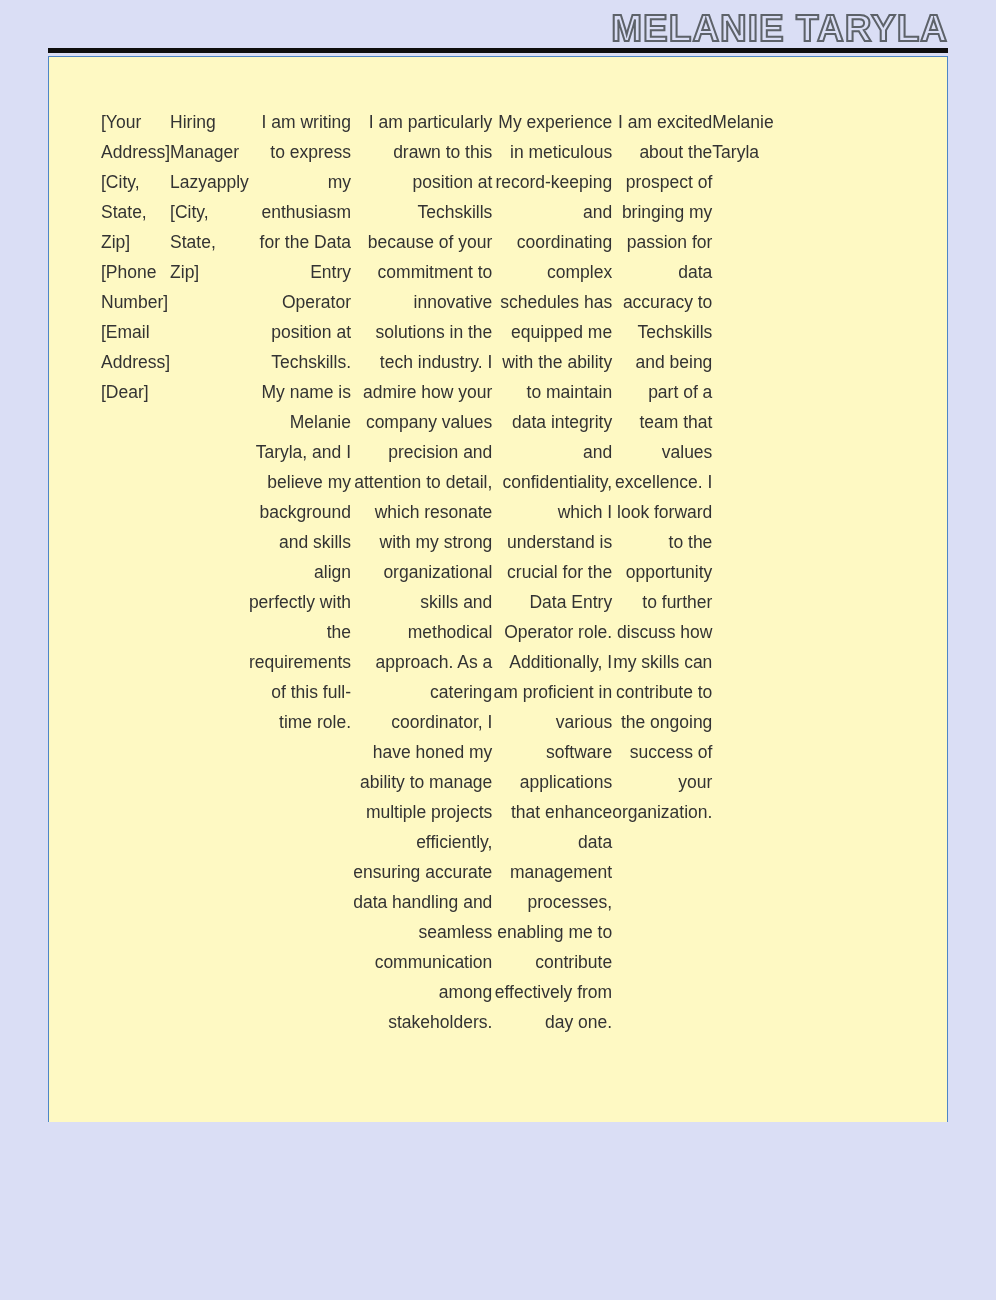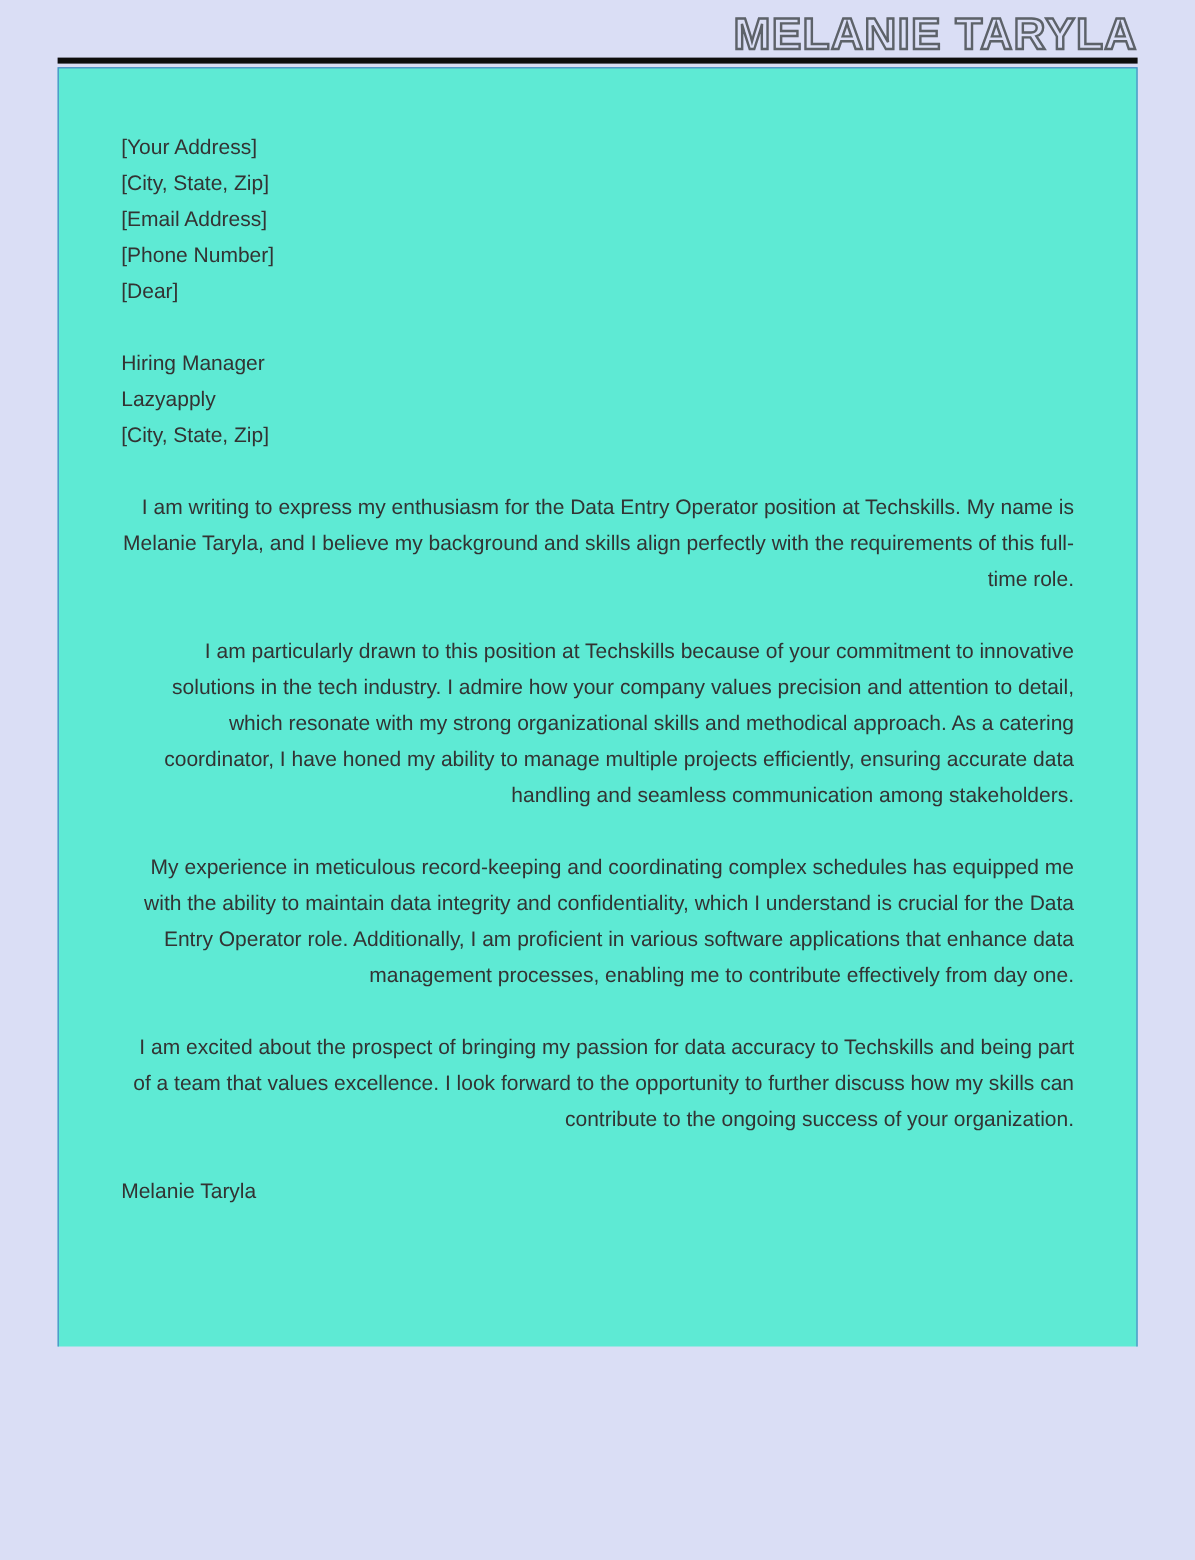--- a/index.html
+++ b/index.html
@@ -36,26 +36,25 @@
     width: 900px;
     height: 5px;
     background: #0d0d0d;
   }
   .page {
     position: absolute;
     top: 56px;
     left: 48px;
     width: 900px;
     height: 1212px;
-    background: #5eead4;
+    background: #fef9c3;
     border: 1.5px solid #4e86c6;
     box-sizing: border-box;
     padding: 50px 52px 3px 52px;
     display: flex;
-    flex-direction: column;
     color: #333333;
     font-size: 17.5px;
     line-height: 30px;
   }
   .block { margin: 0 0 30px 0; }
   .block:last-of-type { margin-bottom: 0; }
   .line { line-height: 30px; }
   p.para { margin: 0 0 30px 0; line-height: 30px; text-align: right; }
   .sig-block { margin: 0; }
   .page-footer {
@@ -85,22 +84,22 @@
 
   <div class="letterhead-name">MELANIE TARYLA</div>
 
   <div class="header-divider"></div>
 
   <div class="page">
 
     <div class="block">
       <div class="line">[Your Address]</div>
       <div class="line">[City, State, Zip]</div>
+      <div class="line">[Phone Number]</div>
       <div class="line">[Email Address]</div>
-      <div class="line">[Phone Number]</div>
       <div class="line">[Dear]</div>
     </div>
 
     <div class="block">
       <div class="line">Hiring Manager</div>
       <div class="line">Lazyapply</div>
       <div class="line">[City, State, Zip]</div>
     </div>
 
 

